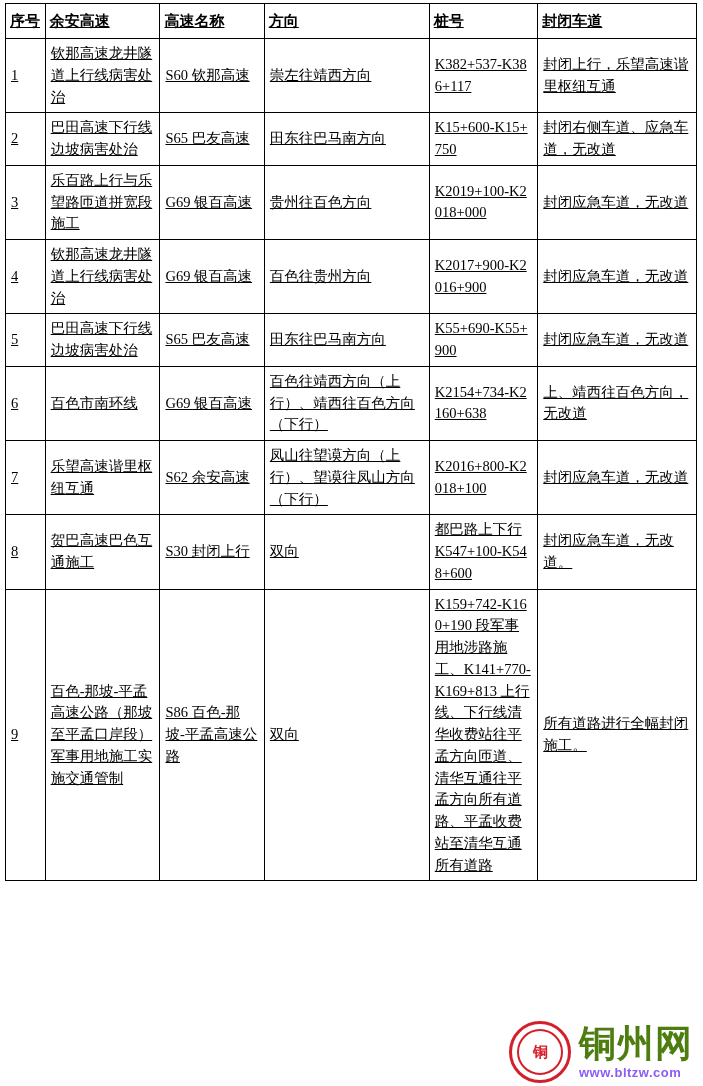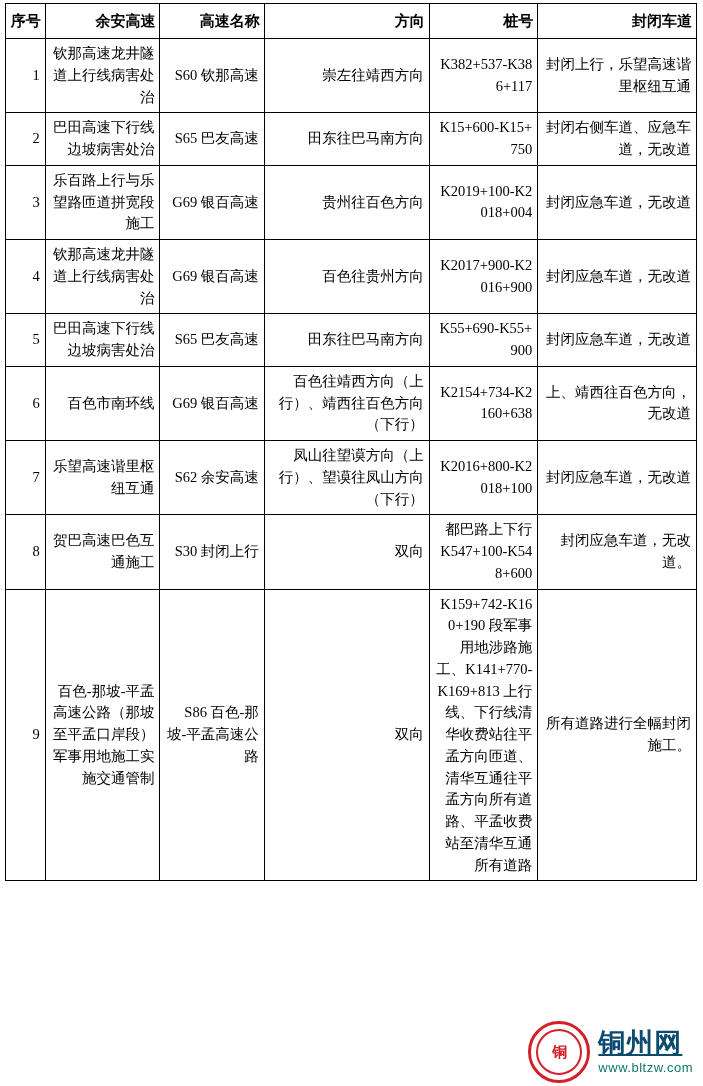--- a/index.html
+++ b/index.html
@@ -22,27 +22,28 @@
   }
   table.roadtable {
     border-collapse: collapse;
     table-layout: fixed;
     width: 692px;
     margin-left: 5px;
     margin-top: 3px;
   }
   table.roadtable td, table.roadtable th {
     border: 1px solid #000000;
-    text-align: right;
+    text-align: left;
     vertical-align: middle;
     font-size: 14.5px;
     line-height: 1.5;
     padding: 4px 5px;
     word-break: break-all;
     font-weight: normal;
+    text-decoration: underline;
   }
   table.roadtable thead th {
     font-weight: bold;
     font-size: 15px;
     height: 28px;
     padding: 3px 4px;
   }
   col.c0 { width: 38px; }
   col.c1 { width: 110px; }
   col.c2 { width: 100px; }
@@ -97,33 +98,33 @@
     font-family: "Liberation Serif", serif;
     letter-spacing: -1px;
   }
   .wm-text {
     display: flex;
     flex-direction: column;
     align-items: flex-start;
     line-height: 1.1;
   }
   .wm-title {
-    font-size: 27px;
-    font-weight: bold;
-    color: #0c4a6e;
+    font-size: 37px;
+    font-weight: bold;
+    color: #4d7c0f;
     font-family: "Liberation Serif", serif;
     letter-spacing: 1px;
-    text-decoration: underline;
   }
   .wm-url {
     font-size: 13px;
-    color: #0f766e;
+    color: #8b5cf6;
     font-family: "Liberation Sans", sans-serif;
     letter-spacing: 0.5px;
     margin-top: 2px;
+    font-weight: bold;
   }
 </style>
 </head>
 <body>
 
 <div class="sheet">
 
   <table class="roadtable">
     <colgroup>
       <col class="c0">
@@ -158,21 +159,21 @@
         <td class="cell-road">S65 巴友高速</td>
         <td class="cell-dir">田东往巴马南方向</td>
         <td class="cell-stake">K15+600-K15+750</td>
         <td class="cell-close">封闭右侧车道、应急车道，无改道</td>
       </tr>
       <tr>
         <td class="cell-idx">3</td>
         <td class="cell-name">乐百路上行与乐望路匝道拼宽段施工</td>
         <td class="cell-road">G69 银百高速</td>
         <td class="cell-dir">贵州往百色方向</td>
-        <td class="cell-stake">K2019+100-K2018+004</td>
+        <td class="cell-stake">K2019+100-K2018+000</td>
         <td class="cell-close">封闭应急车道，无改道</td>
       </tr>
       <tr>
         <td class="cell-idx">4</td>
         <td class="cell-name">钦那高速龙井隧道上行线病害处治</td>
         <td class="cell-road">G69 银百高速</td>
         <td class="cell-dir">百色往贵州方向</td>
         <td class="cell-stake">K2017+900-K2016+900</td>
         <td class="cell-close">封闭应急车道，无改道</td>
       </tr>

